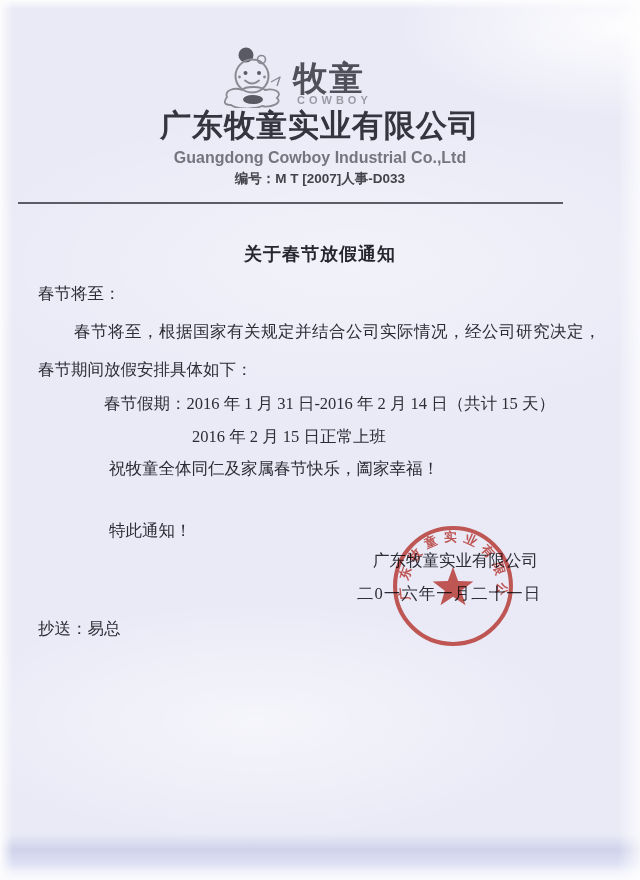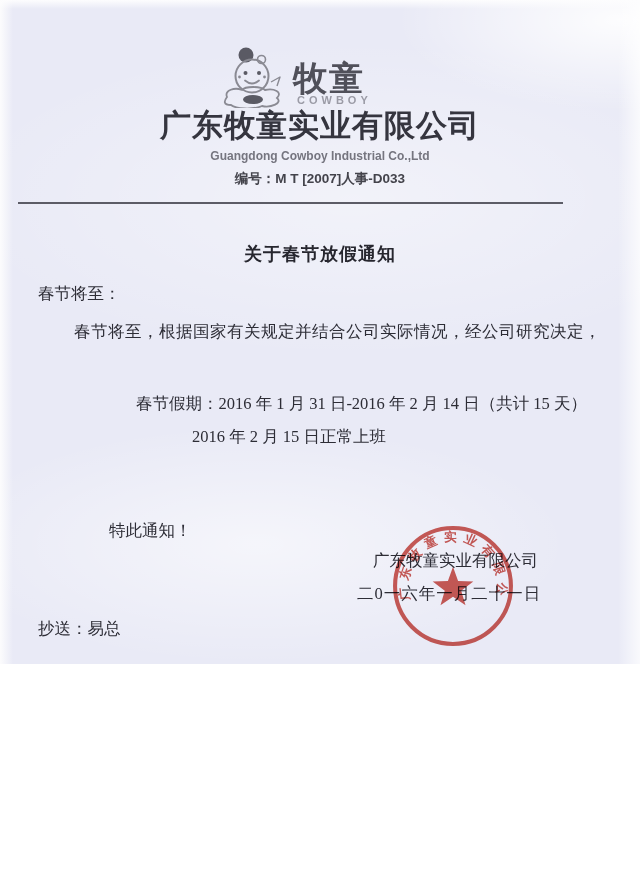--- a/index.html
+++ b/index.html
@@ -1,48 +1,48 @@
 <!DOCTYPE html>
 <html><head>
 <meta charset="utf-8">
 <style>
   html,body{margin:0;padding:0;background:#ffffff;}
   #canvas{
-    position:relative;width:640px;height:664px;overflow:hidden;
+    position:relative;width:640px;height:880px;overflow:hidden;
     font-family:"Liberation Serif","DejaVu Serif",serif;
     background:
       linear-gradient(180deg,#fdfdfe 0px,rgba(255,255,255,0) 9px),
       linear-gradient(90deg,#fcfcfd 0px,rgba(255,255,255,0) 13px),
       linear-gradient(270deg,rgba(255,255,255,.75) 0px,rgba(255,255,255,0) 22px),
       radial-gradient(ellipse 320px 130px at 97% 3%,rgba(255,255,255,.9),rgba(255,255,255,0) 70%),
       radial-gradient(ellipse 420px 160px at 40% 82%,rgba(255,255,255,.55),rgba(255,255,255,0) 75%),
       radial-gradient(ellipse 500px 200px at 55% 30%,rgba(255,255,255,.4),rgba(255,255,255,0) 80%),
       linear-gradient(180deg,rgba(0,0,0,0) 0 834px,rgba(186,190,224,.55) 850px,rgba(222,225,244,.95) 864px,#f2f3fa 872px,#fbfbfe 880px),
       #e9eaf6;
   }
   .abs{position:absolute;white-space:nowrap;}
   .centered{left:0;width:100%;text-align:center;}
   .sans{font-family:"Liberation Sans","DejaVu Sans",sans-serif;}
 
   
   .mascot{left:216px;top:46px;}
   .logo-cn{left:293px;top:56px;font-size:34px;font-weight:700;color:#50505a;letter-spacing:2px;}
   .logo-en{left:297px;top:94px;font-size:11px;color:#9b9ba6;letter-spacing:4px;font-weight:600;}
   .company-cn{top:105px;font-size:31px;font-weight:700;color:#35353f;letter-spacing:1px;}
-  .company-en{top:149px;font-size:12px;font-weight:700;color:#75757f;}
+  .company-en{top:149px;font-size:16px;font-weight:700;color:#75757f;}
   .doc-number{top:170px;font-size:13.5px;font-weight:700;color:#43434b;}
   .rule{left:18px;top:202px;width:545px;height:2px;background:#5c5c66;}
 
   
   .doc-title{top:242px;font-size:18px;font-weight:700;color:#26262e;letter-spacing:1px;}
   .line{font-size:16.5px;color:#2d2d36;}
   .salutation{left:38px;top:283px;}
   .para1-l1{left:74px;top:321px;letter-spacing:.5px;}
   .para1-l2{left:38px;top:359px;}
-  .holiday{left:104px;top:393px;margin-left:32px;}
+  .holiday{left:104px;top:393px;}
   .return{left:192px;top:426px;}
   .wish{left:109px;top:458px;}
   .closing{left:109px;top:520px;}
   .sig-company{left:373px;top:550px;}
   .sig-date{left:357px;top:583px;letter-spacing:1px;text-align:right;}
   .cc{left:38px;top:618px;text-align:right;}
 
   
   .stamp{left:391px;top:524px;mix-blend-mode:multiply;}
   .seal-text{font-family:"Liberation Sans","DejaVu Sans",sans-serif;font-weight:700;}
@@ -69,22 +69,24 @@
   <div class="abs sans logo-en">COWBOY</div>
 
   <div class="abs centered sans company-cn">广东牧童实业有限公司</div>
   <div class="abs centered sans company-en">Guangdong Cowboy Industrial Co.,Ltd</div>
   <div class="abs centered sans doc-number">编号：M T [2007]人事-D033</div>
   <div class="abs rule"></div>
 
   <div class="abs centered doc-title">关于春节放假通知</div>
   <div class="abs line salutation">春节将至：</div>
   <div class="abs line para1-l1">春节将至，根据国家有关规定并结合公司实际情况，经公司研究决定，</div>
+  <div class="abs line para1-l2">春节期间放假安排具体如下：</div>
   <div class="abs line holiday">春节假期：2016 年 1 月 31 日-2016 年 2 月 14 日（共计 15 天）</div>
   <div class="abs line return">2016 年 2 月 15 日正常上班</div>
+  <div class="abs line wish">祝牧童全体同仁及家属春节快乐，阖家幸福！</div>
   <div class="abs line closing">特此通知！</div>
   <div class="abs line sig-company">广东牧童实业有限公司</div>
   <div class="abs line sig-date">二0一六年一月二十一日</div>
   <div class="abs line cc">抄送：易总</div>
 
   <svg class="abs stamp" width="124" height="124" viewBox="0 0 122 122">
     <defs>
       <path id="sealArc" d="M 19.7 76 A 44 44 0 1 1 102.3 76" fill="none"></path>
     </defs>
     <g opacity="0.85">

